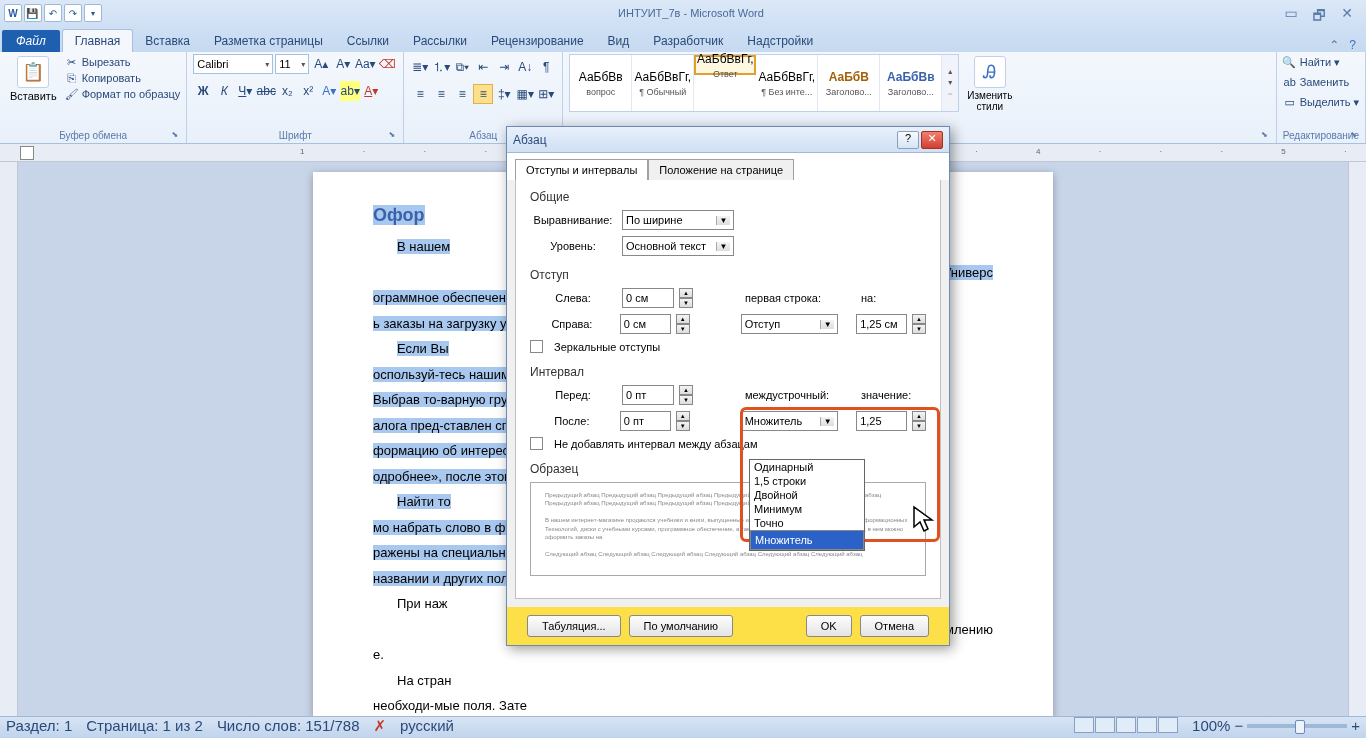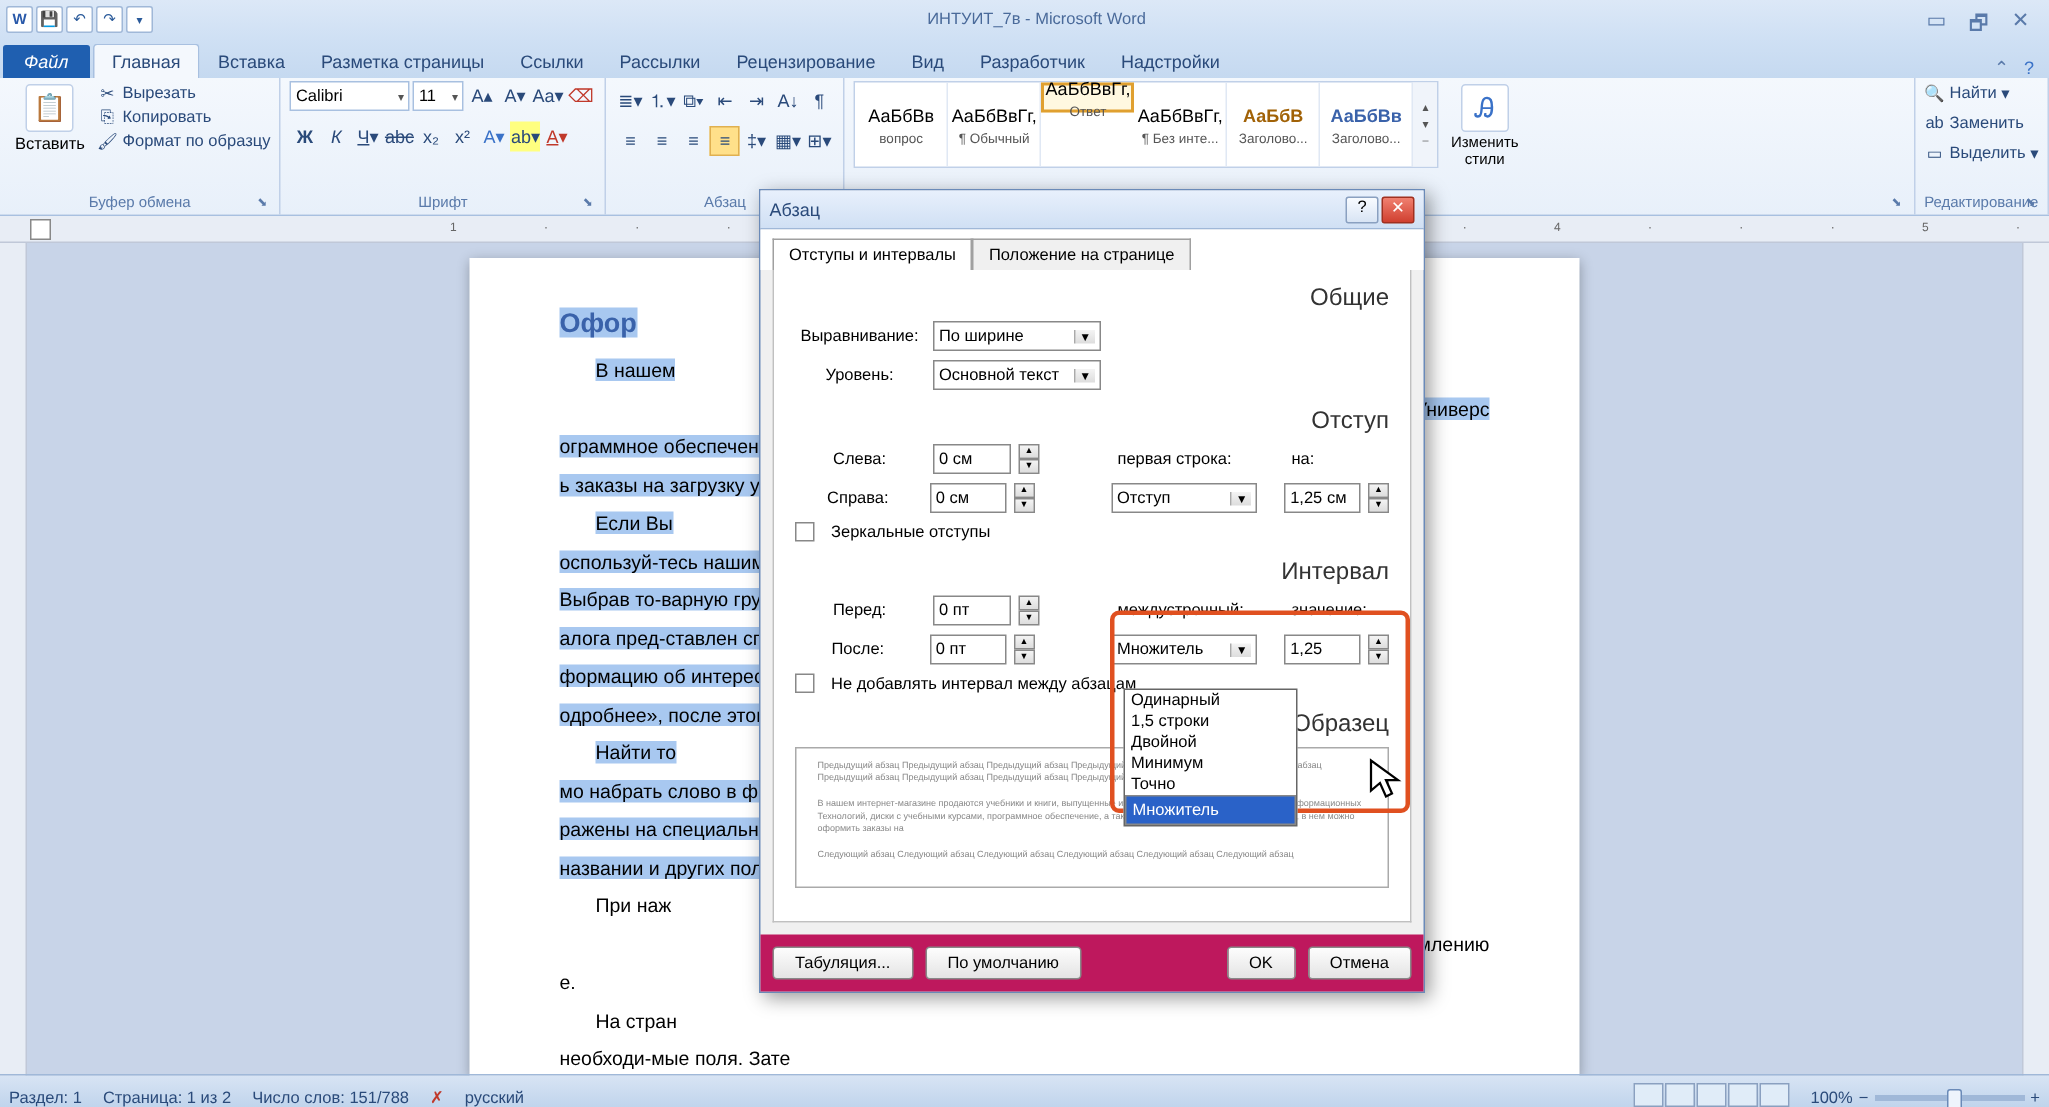--- a/index.html
+++ b/index.html
@@ -68,47 +68,47 @@
 .dlg { width: 444px; background: #f0f0f0; border: 1px solid #6a8ab8; box-shadow: 3px 3px 12px rgba(0,0,0,.4); font-size: 11px; }
 .dlg-title { height: 26px; background: linear-gradient(#e8f0fc,#d0e0f4); display: flex; align-items: center; padding: 0 6px; border-bottom: 1px solid #a0b8d8; }
 .dlg-title .t { flex: 1; color: #2a4a7a; font-size: 12px; }
 .dlg-title .btn { width: 22px; height: 18px; border: 1px solid #8aa0c0; background: linear-gradient(#f8fbff,#d8e4f4); margin-left: 2px; text-align: center; font-size: 11px; border-radius: 2px; }
 .dlg-title .btn.close { background: linear-gradient(#f08070,#d04030); color: #fff; border-color: #a03020; }
 .dlg-tabs { display: flex; padding: 6px 8px 0 8px; background: #fff; }
 .dtab { padding: 4px 10px; border: 1px solid #a0a0a0; background: #f0f0f0; font-size: 11px; border-bottom: none; }
 .dtab.active { background: #fff; position: relative; z-index: 2; }
 .dlg-body { background: #fff; margin: 0 8px 8px 8px; border: 1px solid #c0c0c0; border-top: none; padding: 10px 14px; }
 .sect { margin-bottom: 12px; }
-.sect-title { font-size: 16px; color: #333; margin-bottom: 6px; text-align: right; }
+.sect-title { font-size: 12px; color: #333; margin-bottom: 6px; }
 .frow { display: flex; align-items: center; margin-bottom: 6px; gap: 6px; }
 .frow .lbl { width: 86px; text-align: center; }
 .frow .lbl2 { width: 110px; }
 .sel { height: 20px; border: 1px solid #888; background: #fff; display: flex; align-items: center; padding: 0 3px; }
 .sel.w1 { width: 112px; } .sel.w2 { width: 100px; } .sel.w3 { width: 52px; }
 .sel .arr { margin-left: auto; width: 14px; text-align: center; font-size: 8px; background: linear-gradient(#f4f4f4,#ddd); border-left: 1px solid #aaa; }
 .spn { display: flex; flex-direction: column; margin-left: -1px; }
 .spn .sb { width: 14px; height: 10px; border: 1px solid #888; background: linear-gradient(#f4f4f4,#ddd); font-size: 6px; text-align: center; line-height: 8px; }
 .chk { width: 13px; height: 13px; border: 1px solid #888; background: #fff; margin-right: 5px; }
 
 .highlight-box { position: absolute; border: 3px solid #e05020; border-radius: 6px; pointer-events: none; }
 .hb1 { left: 740px; top: 407px; width: 200px; height: 135px; }
 
 .dropdown { position: absolute; left: 749px; top: 459px; width: 116px; background: #fff; border: 1px solid #666; font-size: 11px; z-index: 20; }
 .dropdown .opt { padding: 1px 4px; }
 .dropdown .opt.sel { background: #2a62c8; color: #fff; }
 
 .cursor { position: absolute; left: 912px; top: 505px; font-size: 26px; z-index: 30; pointer-events: none; }
 
 .preview-box { border: 1px solid #aaa; background: #fff; height: 94px; padding: 8px 14px; font-size: 6px; color: #888; line-height: 1.4; overflow: hidden; }
-.dlg-btns { display: flex; gap: 8px; padding: 8px 8px; background: #be185d; justify-content: flex-end; }
+.dlg-btns { display: flex; gap: 8px; padding: 8px 20px; background: #fde047; justify-content: flex-end; }
 .dlg-btns .left { margin-right: auto; display: flex; gap: 8px; }
 .dbtn { height: 22px; padding: 0 14px; border: 1px solid #888; background: linear-gradient(#fdfdfd,#e4e4e4); border-radius: 3px; font-size: 11px; display: flex; align-items: center; }
 
 
-.status { position: absolute; bottom: 0; left: 0; right: 0; height: 22px; background: linear-gradient(#d8e4f4,#c0d4ec); border-top: 1px solid #a0b8d8; display: flex; align-items: flex-end; font-size: 11px; color: #2a4a7a; padding: 0 6px; gap: 14px; }
+.status { position: absolute; bottom: 0; left: 0; right: 0; height: 22px; background: linear-gradient(#d8e4f4,#c0d4ec); border-top: 1px solid #a0b8d8; display: flex; align-items: flex-start; font-size: 15px; color: #2a4a7a; padding: 0 6px; gap: 14px; }
 .status .spacer { flex: 1; }
 .status .views { display: flex; gap: 1px; }
 .status .vb { width: 20px; height: 16px; border: 1px solid #8aa0c0; background: #e0ecf8; }
 .status .zoom { display: flex; align-items: center; gap: 4px; }
 .zslider { width: 100px; height: 4px; background: #a0b8d8; position: relative; }
 .zslider::after { content: ''; position: absolute; left: 48px; top: -4px; width: 8px; height: 12px; background: #eef4fc; border: 1px solid #6a8ab8; border-radius: 2px; }
 </style>
 </head>
 <body>
 

